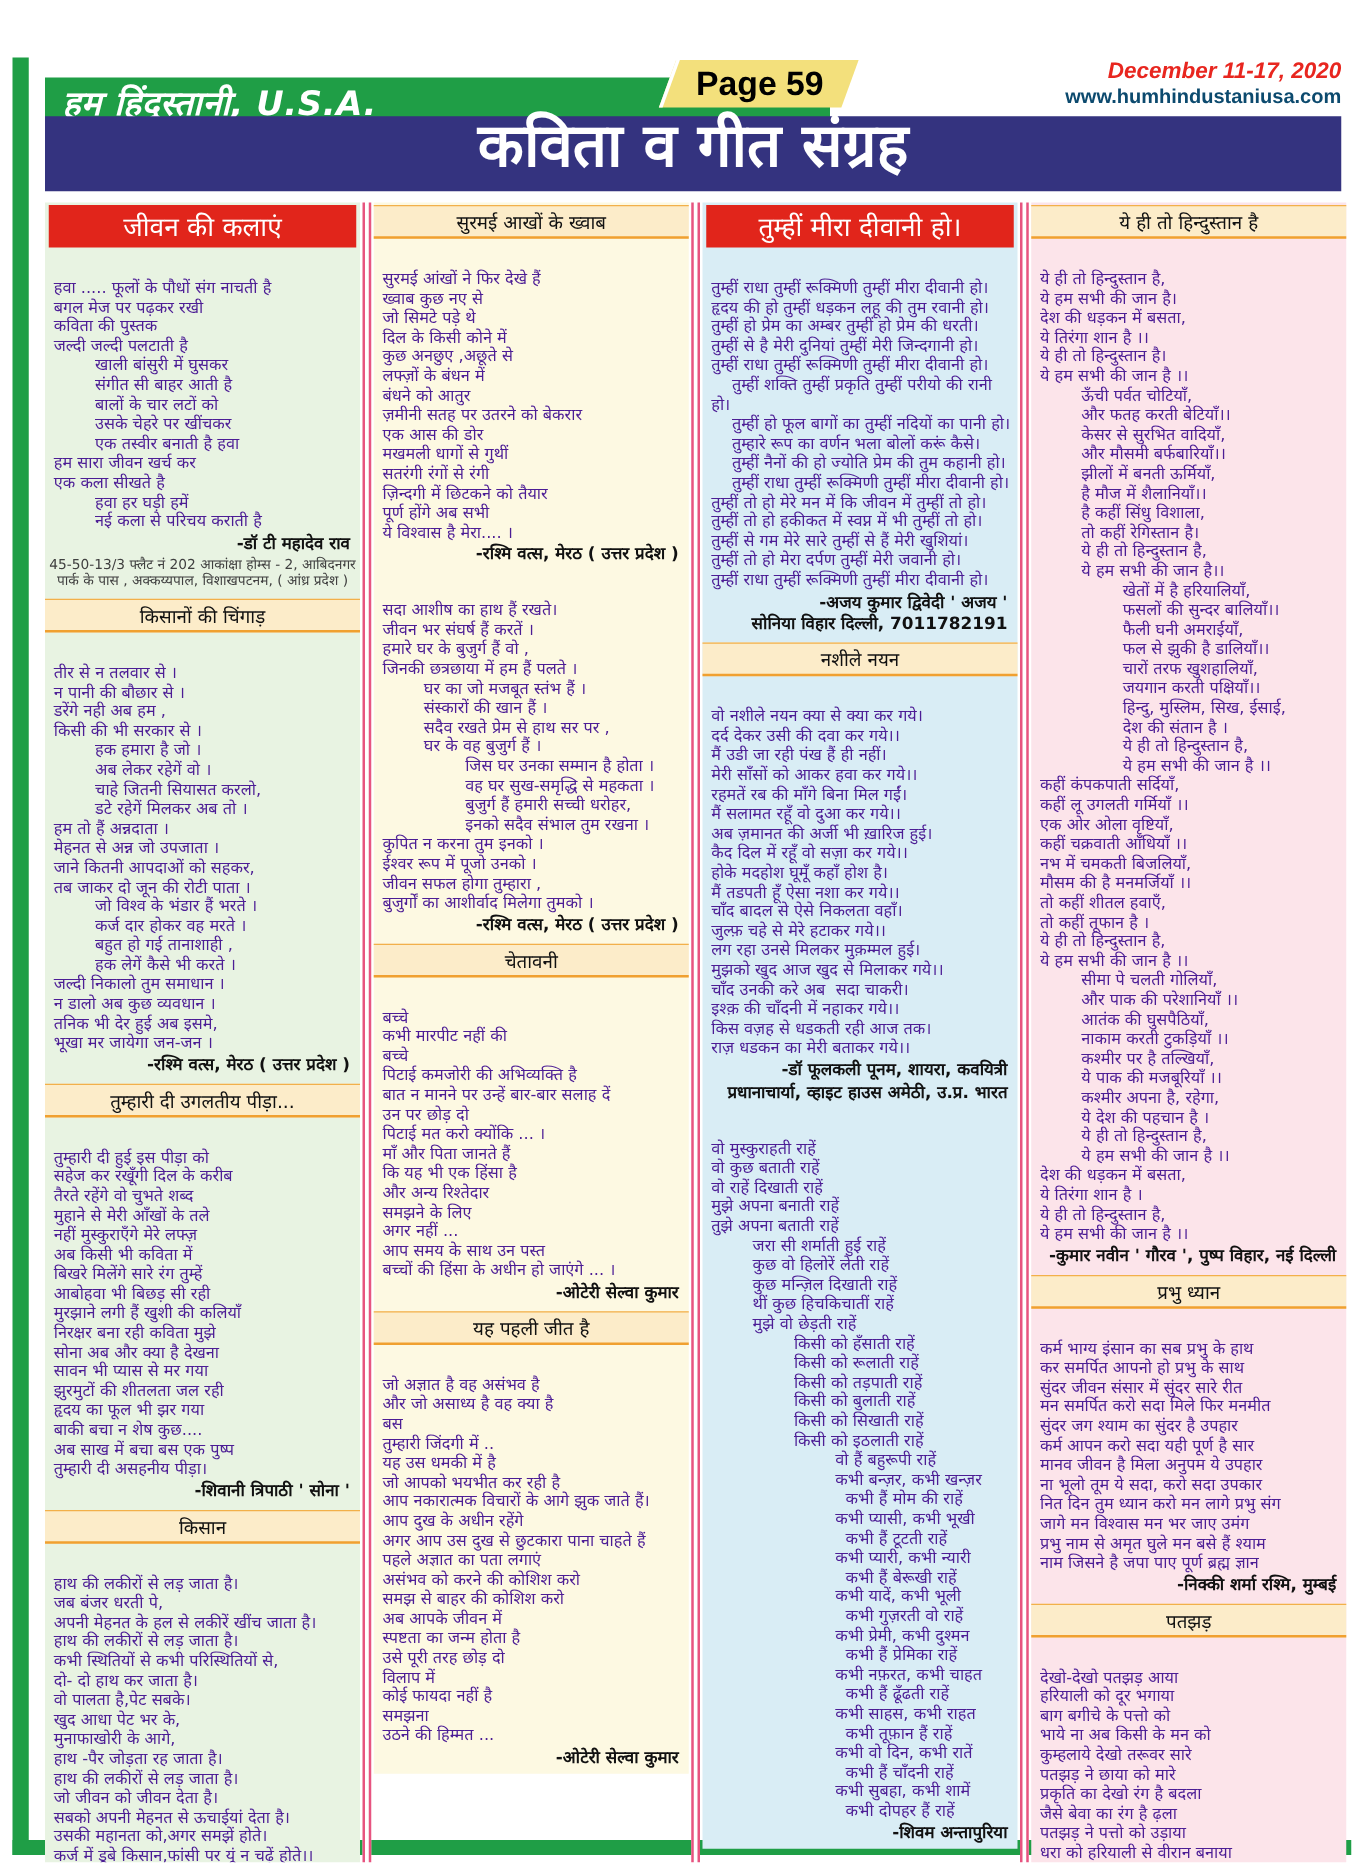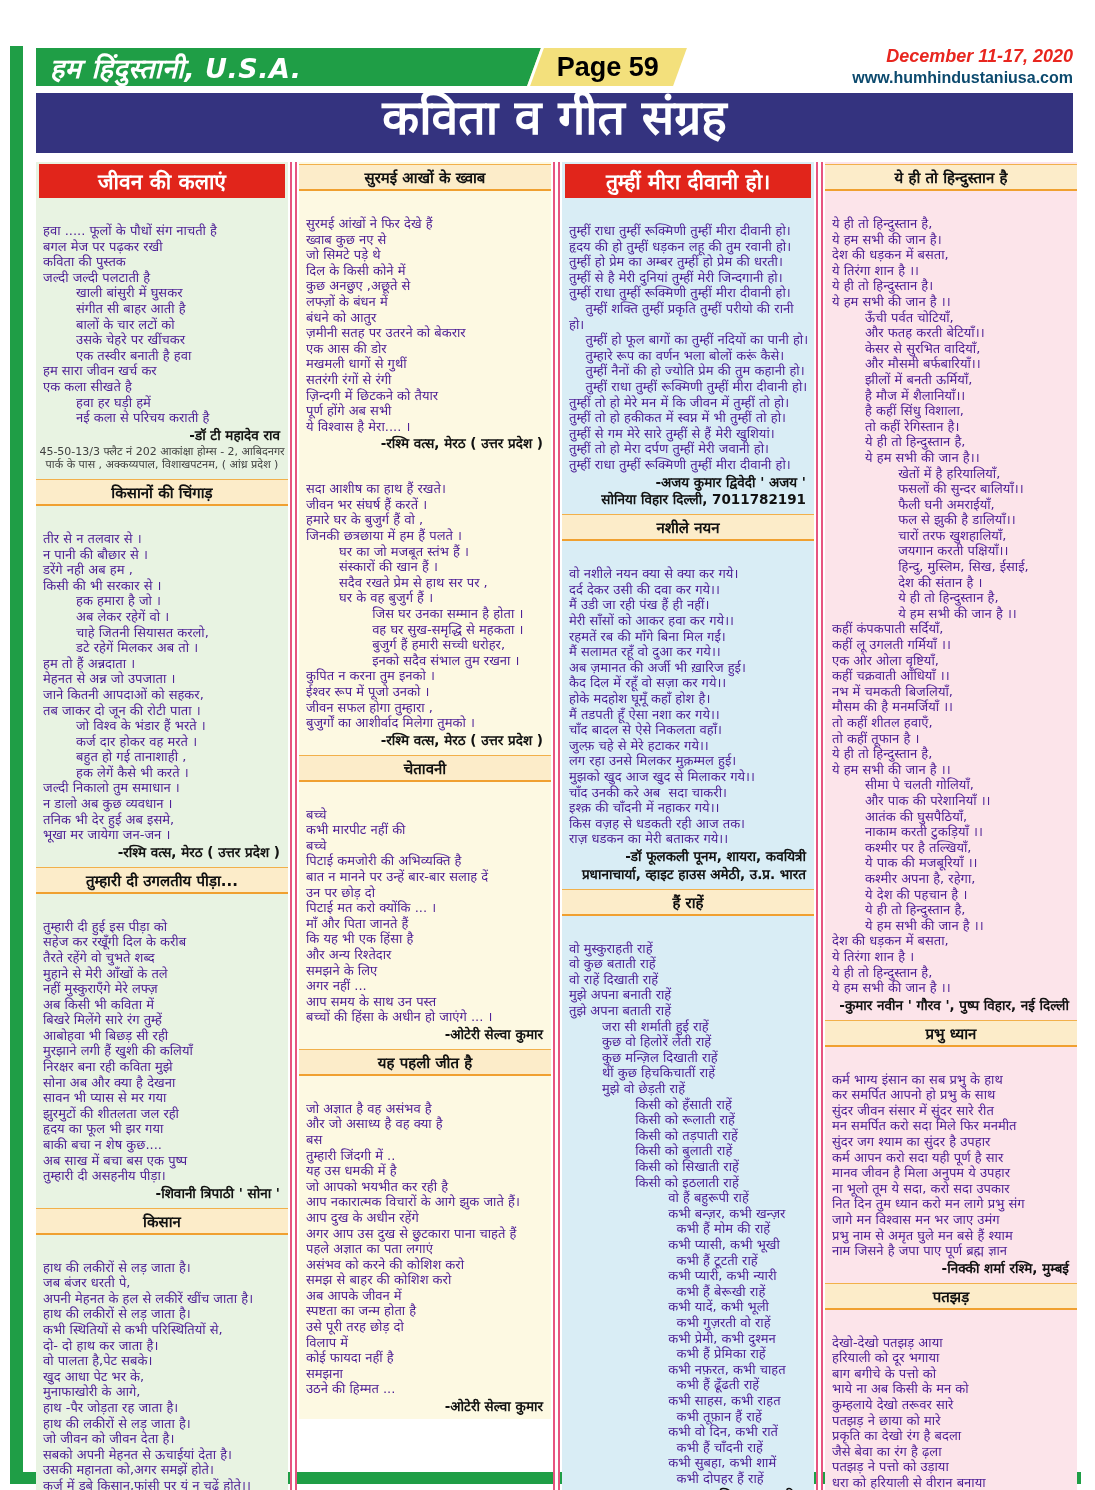--- a/index.html
+++ b/index.html
@@ -7,21 +7,21 @@
   .page {
     position:relative; width:1095px; height:1490px; background:#ffffff;
     font-family:"DejaVu Sans", sans-serif; overflow:hidden;
   }
   .left-strip { position:absolute; left:10px; top:46px; bottom:6px; width:13px; background:#1f9e46; }
   .bottom-strip { position:absolute; left:10px; right:14px; bottom:6px; height:12px; background:#1f9e46; }
 
   
   .masthead { position:absolute; left:36px; top:46px; right:22px; height:42px; }
   .mast-green {
-    position:absolute; left:0; top:2px; width:628px; height:38px; background:#1f9e46;
+    position:absolute; left:0; top:16px; width:628px; height:38px; background:#1f9e46;
     color:#fff; display:flex; align-items:center; padding-left:14px;
     font-size:27px; font-weight:bold; font-style:italic; letter-spacing:.5px;
   }
   .page-box {
     position:absolute; left:498px; top:2px; width:146px; height:38px; background:#f3e07c;
     transform:skewX(-20deg); display:flex; align-items:center; justify-content:center;
     border-left:3px solid #fff;
   }
   .page-box span { transform:skewX(20deg); font-size:27px; font-weight:bold; color:#000;
     font-family:"Liberation Sans", sans-serif; }
@@ -40,21 +40,21 @@
 
   
   .content { position:absolute; left:36px; top:162px; right:18px; display:flex; align-items:flex-start; }
   .col { flex:1 1 0; min-width:0; }
   .divider { width:7px; align-self:stretch; border-left:2px solid #e75480; border-right:2px solid #e75480; margin:0 2px; background:#fff; }
   .col1 { background:#e8f3e2; }
   .col2 { background:#fdf9e2; }
   .col3 { background:#d9edf5; }
   .col4 { background:#fce4ea; }
 
-  .ph { text-align:center; font-weight:bold; }
+  .ph { text-align:center; font-weight:normal; }
   .ph-red {
     background:#e1251b; color:#ffffff; font-size:21px; padding:3px 2px; margin:2px 3px 3px 3px;
   }
   .ph-peach {
     background:#fcecc9; color:#111; font-size:15px; padding:2px 2px;
     border-top:1px solid #f2b04a; border-bottom:2px solid #f0a030; margin:2px 0 3px 0;
   }
   .poem-body {
     white-space:pre-wrap; font-size:13px; line-height:1.2; color:#4c1d95; padding:1px 4px 1px 7px;margin-top:24px;
   }
@@ -302,21 +302,20 @@
 लग रहा उनसे मिलकर मुक़म्मल हुई।
 मुझको खुद आज खुद से मिलाकर गये।।
 चाँद उनकी करे अब  सदा चाकरी।
 इश्क़ की चाँदनी में नहाकर गये।।
 किस वज़ह से धडकती रही आज तक।
 राज़ धडकन का मेरी बताकर गये।।</div>
         <div class="poem-sig">-डॉ फूलकली पूनम, शायरा, कवयित्री</div>
         <div class="poem-sig">प्रधानाचार्या, व्हाइट हाउस अमेठी, उ.प्र. भारत</div>
       </section>
       <section class="poem">
-        <h2 class="ph ph-peach">हैं राहें</h2>
         <div class="poem-body">वो मुस्कुराहती राहें
 वो कुछ बताती राहें
 वो राहें दिखाती राहें
 मुझे अपना बनाती राहें
 तुझे अपना बताती राहें
         जरा सी शर्माती हुई राहें
         कुछ वो हिलोरें लेती राहें
         कुछ मन्ज़िल दिखाती राहें
         थीं कुछ हिचकिचातीं राहें
         मुझे वो छेड़ती राहें

